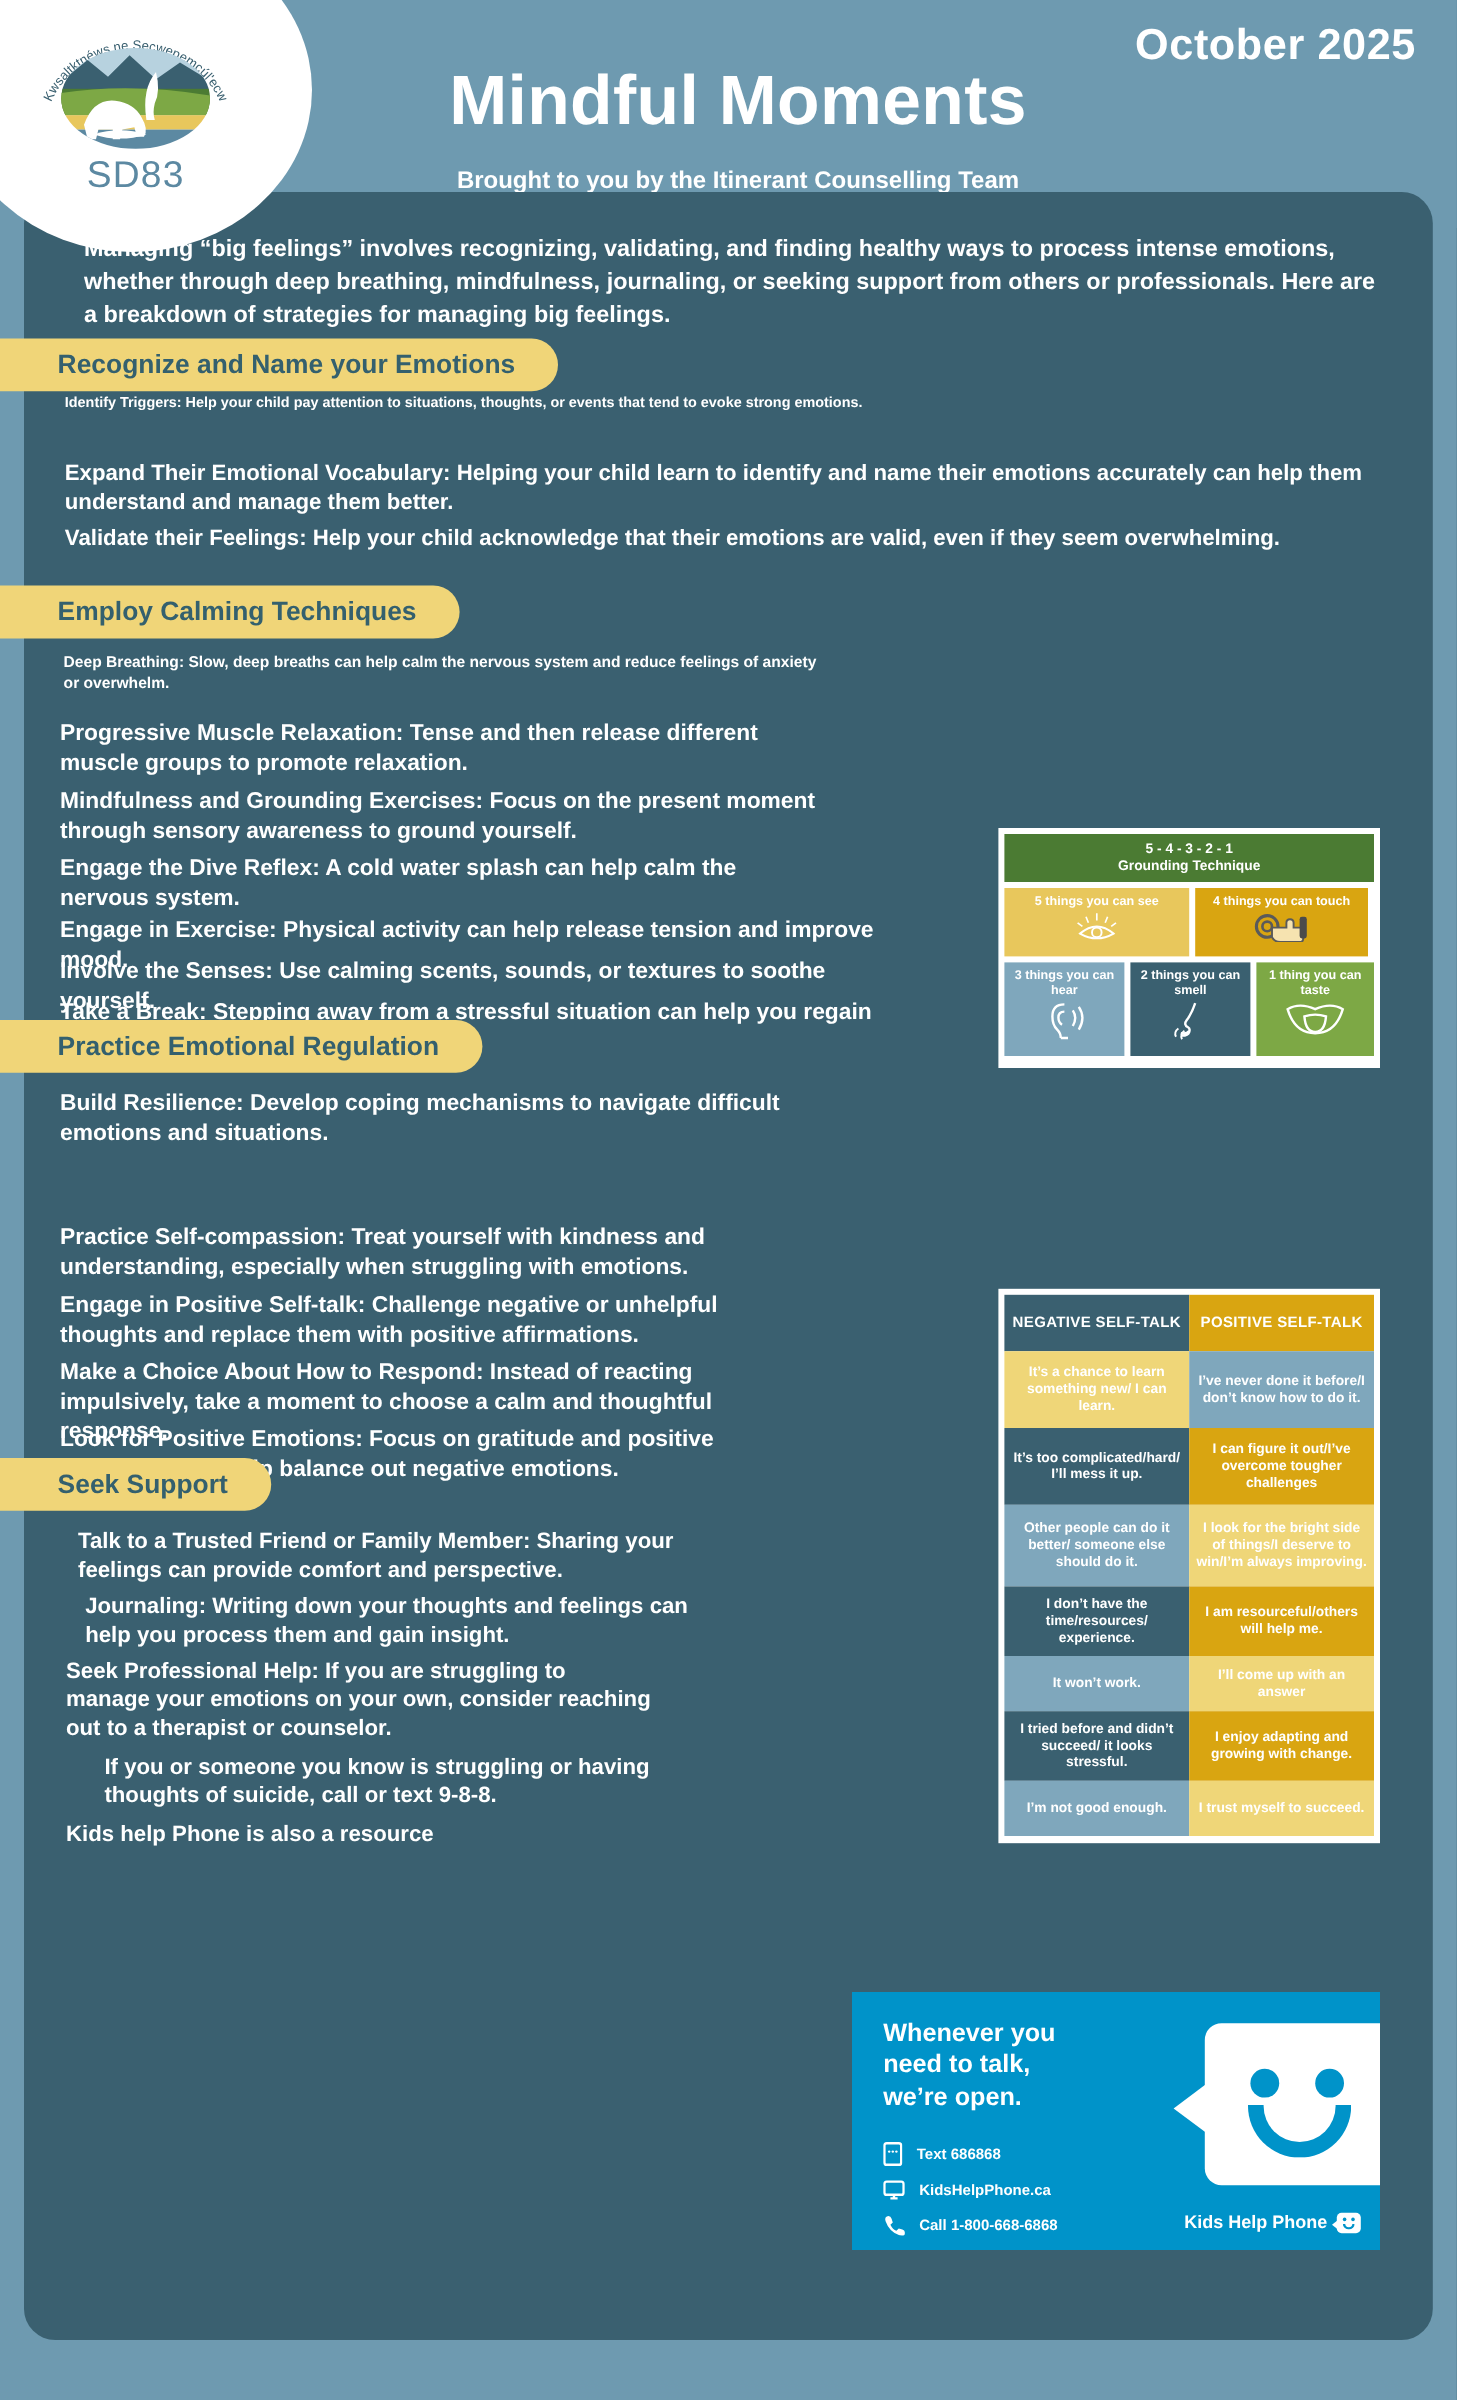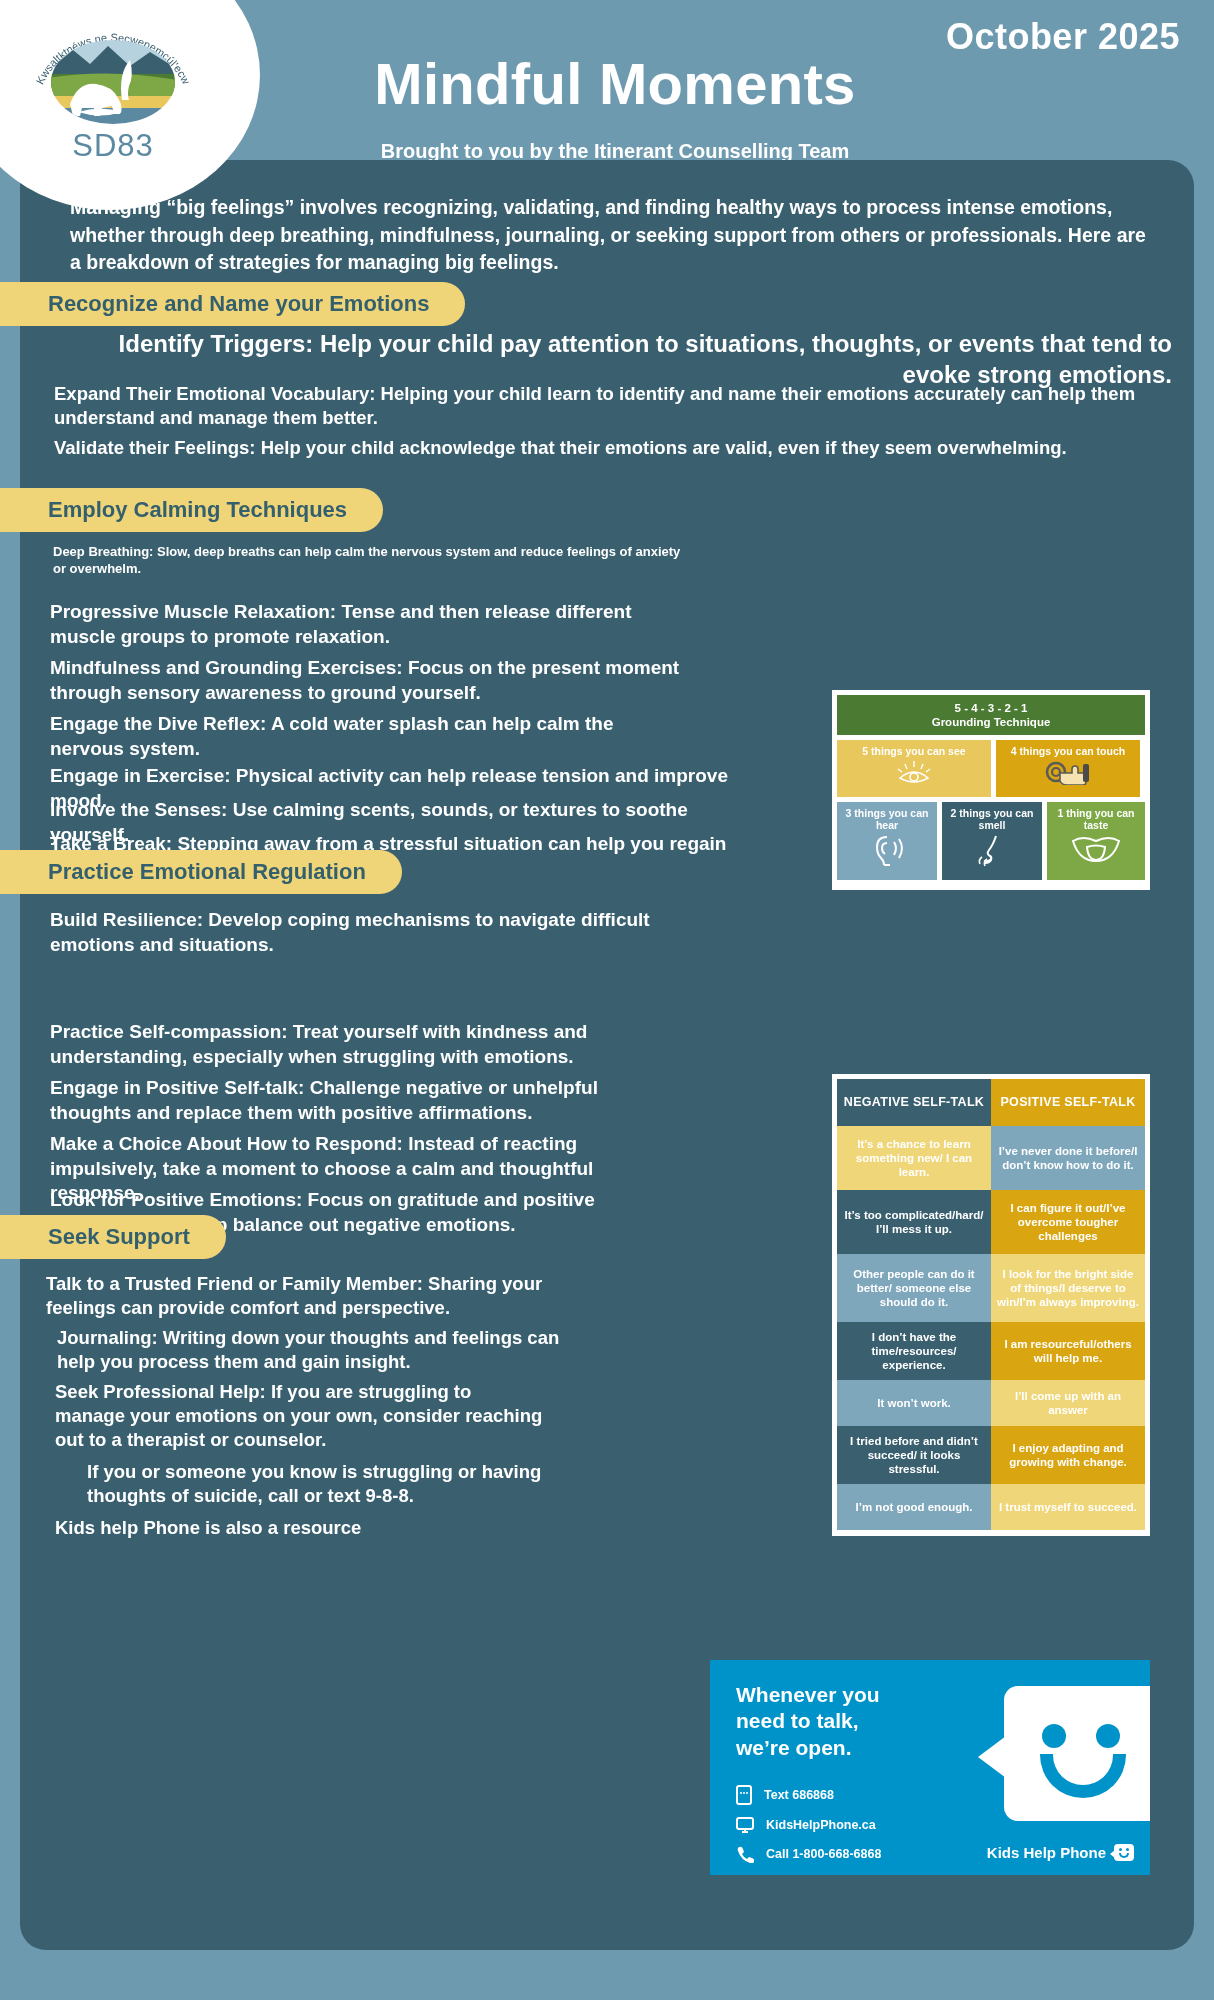--- a/index.html
+++ b/index.html
@@ -218,43 +218,43 @@
   <div class="header-date">October 2025</div>
   <div class="header-title">Mindful Moments</div>
   <div class="header-sub">Brought to you by the Itinerant Counselling Team</div>
 </div>
 
 <div class="panel">
 
   <div class="intro">Managing “big feelings” involves recognizing, validating, and finding healthy ways to process intense emotions, whether through deep breathing, mindfulness, journaling, or seeking support from others or professionals. Here are a breakdown of strategies for managing big feelings.</div>
 
   <div class="pill" style="top:122px;">Recognize and Name your Emotions</div>
-  <div class="para" style="left:34px; top:168px; width:1118px; font-size:24px;text-align:right;">Identify Triggers: Help your child pay attention to situations, thoughts, or events that tend to evoke strong emotions.</div>
+  <div class="para" style="left:34px; top:168px; width:1118px; font-size:12px;">Identify Triggers: Help your child pay attention to situations, thoughts, or events that tend to evoke strong emotions.</div>
   <div class="para" style="left:34px; top:222px; width:1118px; font-size:18.5px;">Expand Their Emotional Vocabulary: Helping your child learn to identify and name their emotions accurately can help them understand and manage them better.</div>
   <div class="para" style="left:34px; top:276px; width:1130px; font-size:18.5px;">Validate their Feelings: Help your child acknowledge that their emotions are valid, even if they seem overwhelming.</div>
 
   <div class="pill" style="top:328px;">Employ Calming Techniques</div>
   <div class="para" style="left:33px; top:384px; width:640px; font-size:13px;">Deep Breathing: Slow, deep breaths can help calm the nervous system and reduce feelings of anxiety or overwhelm.</div>
   <div class="para" style="left:30px; top:440px; width:640px; font-size:19px;">Progressive Muscle Relaxation: Tense and then release different muscle groups to promote relaxation.</div>
   <div class="para" style="left:30px; top:496px; width:640px; font-size:19px;">Mindfulness and Grounding Exercises: Focus on the present moment through sensory awareness to ground yourself.</div>
   <div class="para" style="left:30px; top:552px; width:620px; font-size:19px;">Engage the Dive Reflex: A cold water splash can help calm the nervous system.</div>
   <div class="para" style="left:30px; top:604px; width:700px; font-size:19px;">Engage in Exercise: Physical activity can help release tension and improve mood.</div>
   <div class="para" style="left:30px; top:638px; width:700px; font-size:19px;">Involve the Senses: Use calming scents, sounds, or textures to soothe yourself.</div>
   <div class="para" style="left:30px; top:672px; width:720px; font-size:19px;">Take a Break: Stepping away from a stressful situation can help you regain perspective.</div>
 
   <div class="pill" style="top:690px;">Practice Emotional Regulation</div>
   <div class="para" style="left:30px; top:748px; width:620px; font-size:19px;">Build Resilience: Develop coping mechanisms to navigate difficult emotions and situations.</div>
   <div class="para" style="left:30px; top:860px; width:620px; font-size:19px;">Practice Self-compassion: Treat yourself with kindness and understanding, especially when struggling with emotions.</div>
   <div class="para" style="left:30px; top:916px; width:620px; font-size:19px;">Engage in Positive Self-talk: Challenge negative or unhelpful thoughts and replace them with positive affirmations.</div>
   <div class="para" style="left:30px; top:972px; width:625px; font-size:19px;">Make a Choice About How to Respond: Instead of reacting impulsively, take a moment to choose a calm and thoughtful response.</div>
   <div class="para" style="left:30px; top:1028px; width:620px; font-size:19px;">Look for Positive Emotions: Focus on gratitude and positive experiences to help balance out negative emotions.</div>
 
   <div class="pill" style="top:1055px;">Seek Support</div>
-  <div class="para" style="left:26px; top:1112px; width:525px; font-size:18.5px;">Talk to a Trusted Friend or Family Member: Sharing your feelings can provide comfort and perspective.</div>
-  <div class="para" style="left:37px; top:1166px; width:525px; font-size:18.5px;">Journaling: Writing down your thoughts and feelings can help you process them and gain insight.</div>
+  <div class="para" style="left:45px; top:1112px; width:525px; font-size:18.5px;">Talk to a Trusted Friend or Family Member: Sharing your feelings can provide comfort and perspective.</div>
+  <div class="para" style="left:51px; top:1166px; width:525px; font-size:18.5px;">Journaling: Writing down your thoughts and feelings can help you process them and gain insight.</div>
   <div class="para" style="left:35px; top:1220px; width:490px; font-size:18.5px;">Seek Professional Help: If you are struggling to manage your emotions on your own, consider reaching out to a therapist or counselor.</div>
   <div class="para" style="left:35px; top:1300px; width:500px; font-size:18.5px;margin-left:32px;">If you or someone you know is struggling or having thoughts of suicide, call or text 9-8-8.</div>
   <div class="para" style="left:35px; top:1356px; width:500px; font-size:18.5px;">Kids help Phone is also a resource</div>
 </div>
 
 <div class="ground-card">
   <div class="ground-head">
     <span>5 - 4 - 3 - 2 - 1</span>
     <span>Grounding Technique</span>
   </div>

